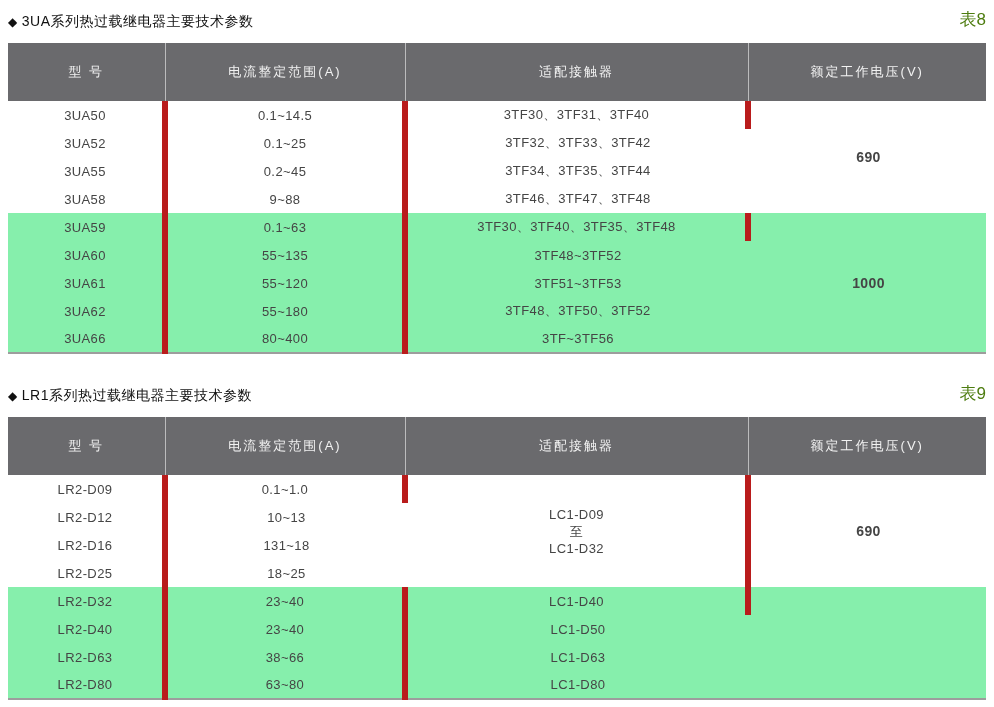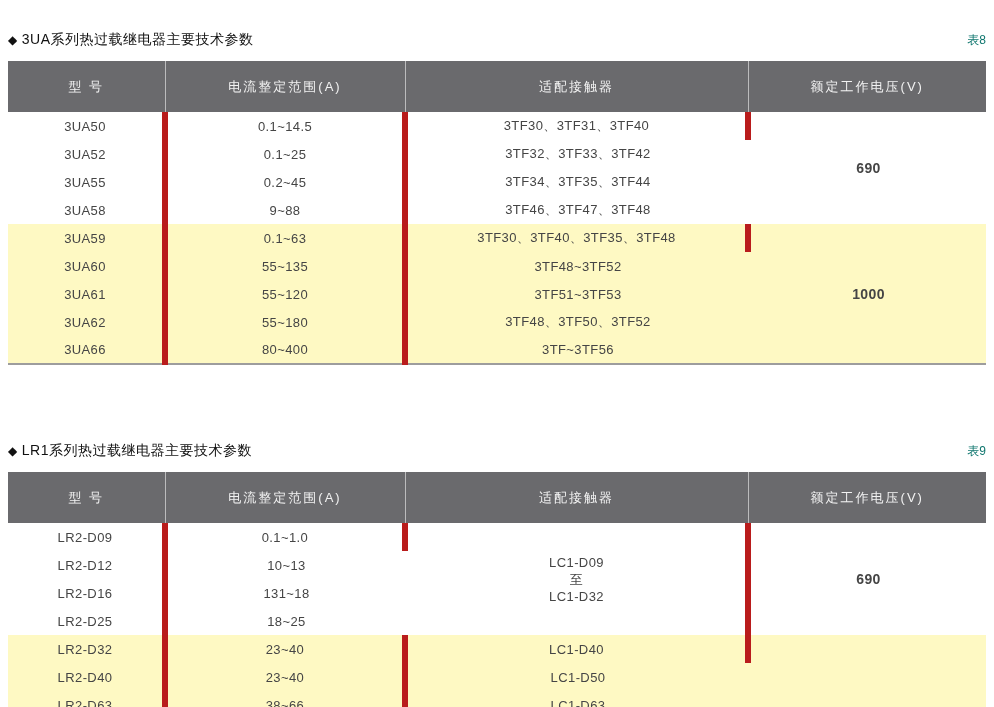--- a/index.html
+++ b/index.html
@@ -4,50 +4,50 @@
 <style>
   * { box-sizing: border-box; margin: 0; padding: 0; }
   html, body { width: 994px; height: 707px; background: #ffffff; overflow: hidden; }
   body { font-family: "Liberation Sans", "DejaVu Sans", sans-serif; }
   .page { padding: 0 8px; }
 
   .title-row {
     display: flex; justify-content: space-between; align-items: flex-end;
     padding-top: 8px; margin-bottom: 12px;
   }
-  .section2 .title-row { padding-top: 54px; text-align: right; }
-  .section-title { font-size: 14px; color: #111111; letter-spacing: 0.5px; margin-top: 23px; }
+  .section2 .title-row { padding-top: 28px; text-align: right; }
+  .section-title { font-size: 14px; color: #111111; letter-spacing: 0.5px; }
   .bullet { font-size: 12px; margin-right: 4px; color: #111111; }
-  .table-tag { font-size: 12px; color: #0f766e; }
+  .table-tag { font-size: 17px; color: #4d7c0f; }
 
   table {
     width: 978px; table-layout: fixed; border-collapse: collapse;
     border-bottom: 2px solid #9d9d9d;
   }
   col.c1 { width: 157px; }
   col.c2 { width: 240px; }
   col.c3 { width: 343px; }
   col.c4 { width: 238px; }
 
   thead th {
-    height: 51px; background: #6a6a6d; color: #f2f2f2;
+    height: 58px; background: #6a6a6d; color: #f2f2f2;
     font-size: 13px; font-weight: normal; letter-spacing: 2px;
     border-right: 1px solid rgba(255,255,255,0.55);
     text-align: center; vertical-align: middle;
   }
   thead th:last-child { border-right: none; }
 
   tbody tr { height: 28px; }
   tbody td {
     font-size: 13px; color: #454545; letter-spacing: 0.4px;
     text-align: center; vertical-align: middle;
     border-right: 6px solid #b91c1c;
   }
   tbody td:last-child { border-right: none; text-align: center; }
-  td.pink { background: #fef9c3; }
+  td.pink { background: #86efac; }
   .voltage-cell { font-size: 14px; font-weight: bold; }
   .group-line { line-height: 17px; }
 </style>
 </head>
 <body>
 
 <div class="page">
 
   <div class="section1">
     <div class="title-row">

